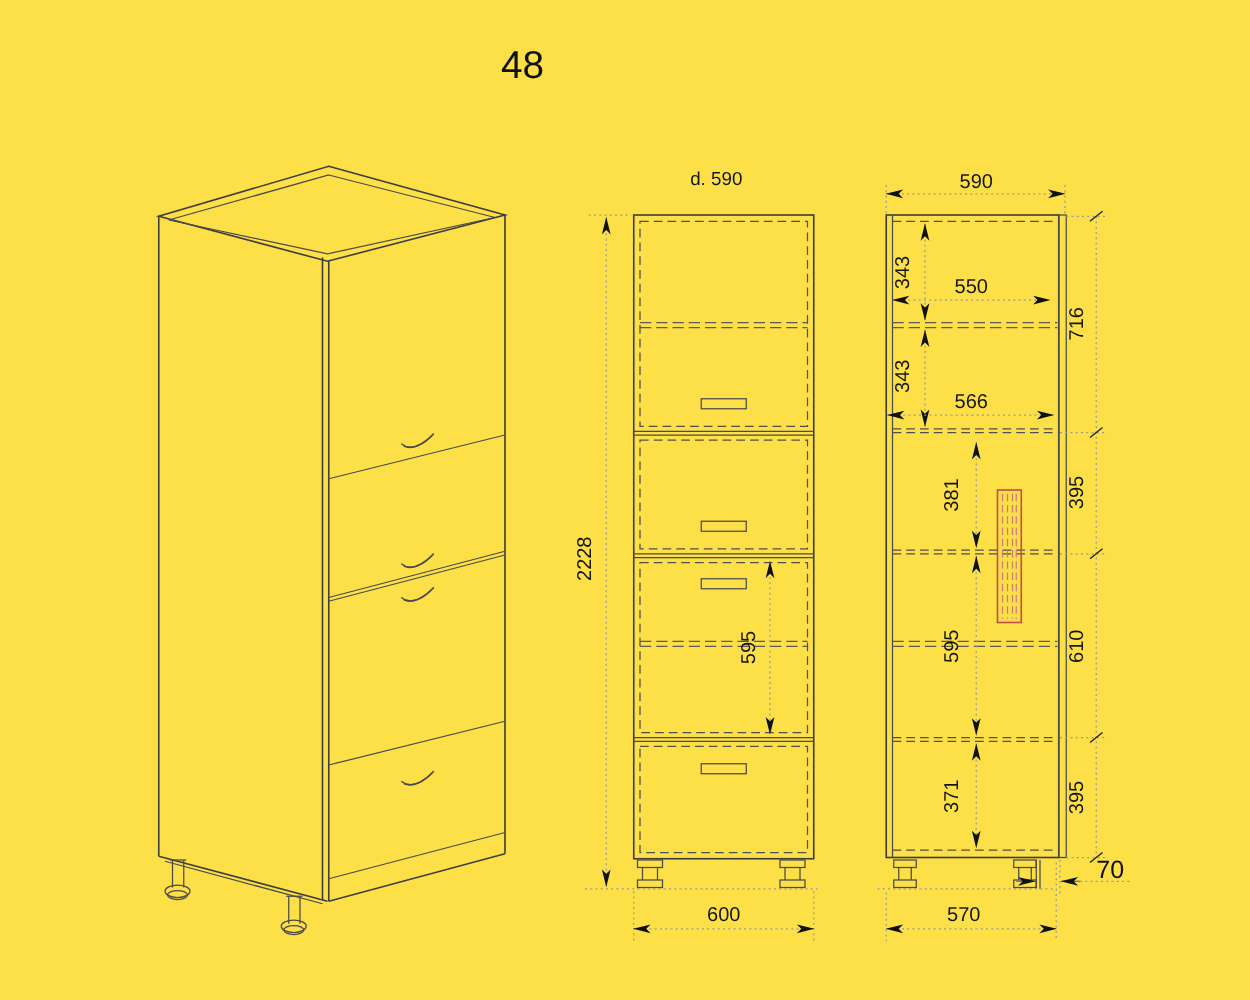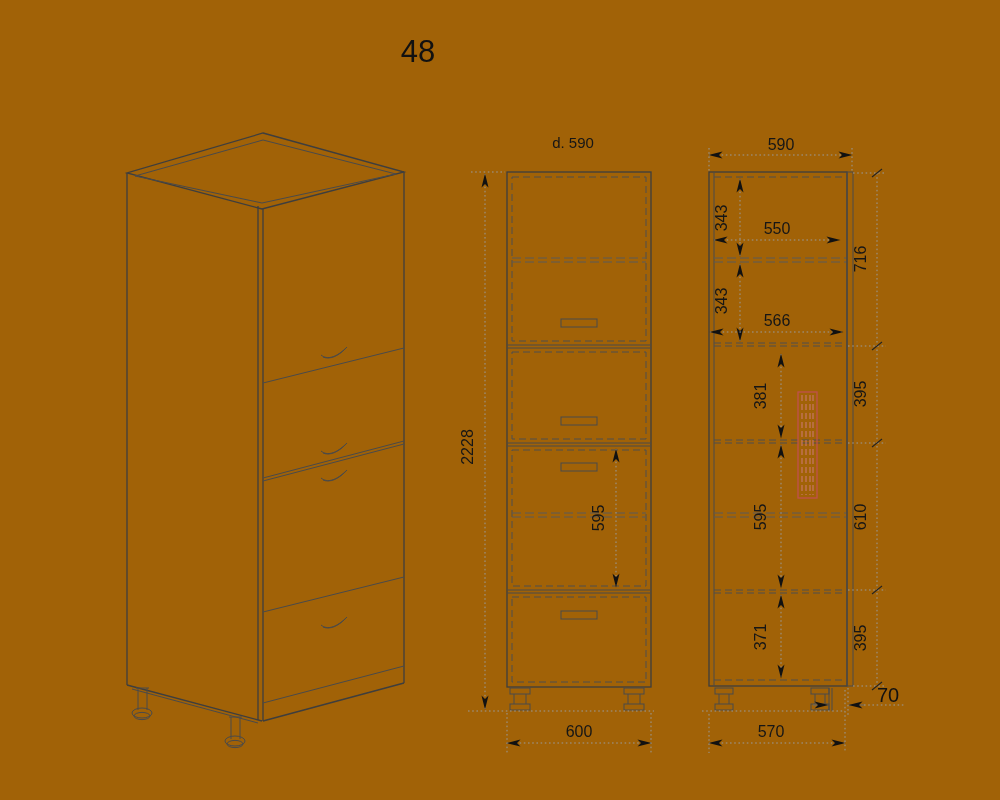--- a/index.html
+++ b/index.html
@@ -1,16 +1,16 @@
 <!DOCTYPE html>
 <html><head>
 <meta charset="utf-8">
 <style>
   html,body{margin:0;padding:0;background:#ffffff;}
-  #canvas{position:relative;width:1000px;height:800px;background:#a16207;overflow:hidden;
+  #canvas{position:relative;width:1000px;height:800px;background:#fde047;overflow:hidden;
           font-family:"Liberation Sans", sans-serif;}
   svg{display:block}
   .ln{stroke:#3e3e3e;fill:none;stroke-width:1.3px;}
   .lnt{stroke:#4a4a4a;fill:none;stroke-width:1px;}
   .dash{stroke:#4f4f4f;fill:none;stroke-width:1px;stroke-dasharray:7,4;}
   .dash2{stroke:#5a5a5a;fill:none;stroke-width:1px;stroke-dasharray:9,4;}
   .dim{stroke:#9a9a9a;fill:none;stroke-width:1px;stroke-dasharray:1.6,2.6;}
   .dimsolid{stroke:#6b6b6b;fill:none;stroke-width:1px;}
   .tick{stroke:#222;fill:none;stroke-width:1.1px;}
   .red{stroke:#c0504d;fill:none;stroke-width:1.3px;}

